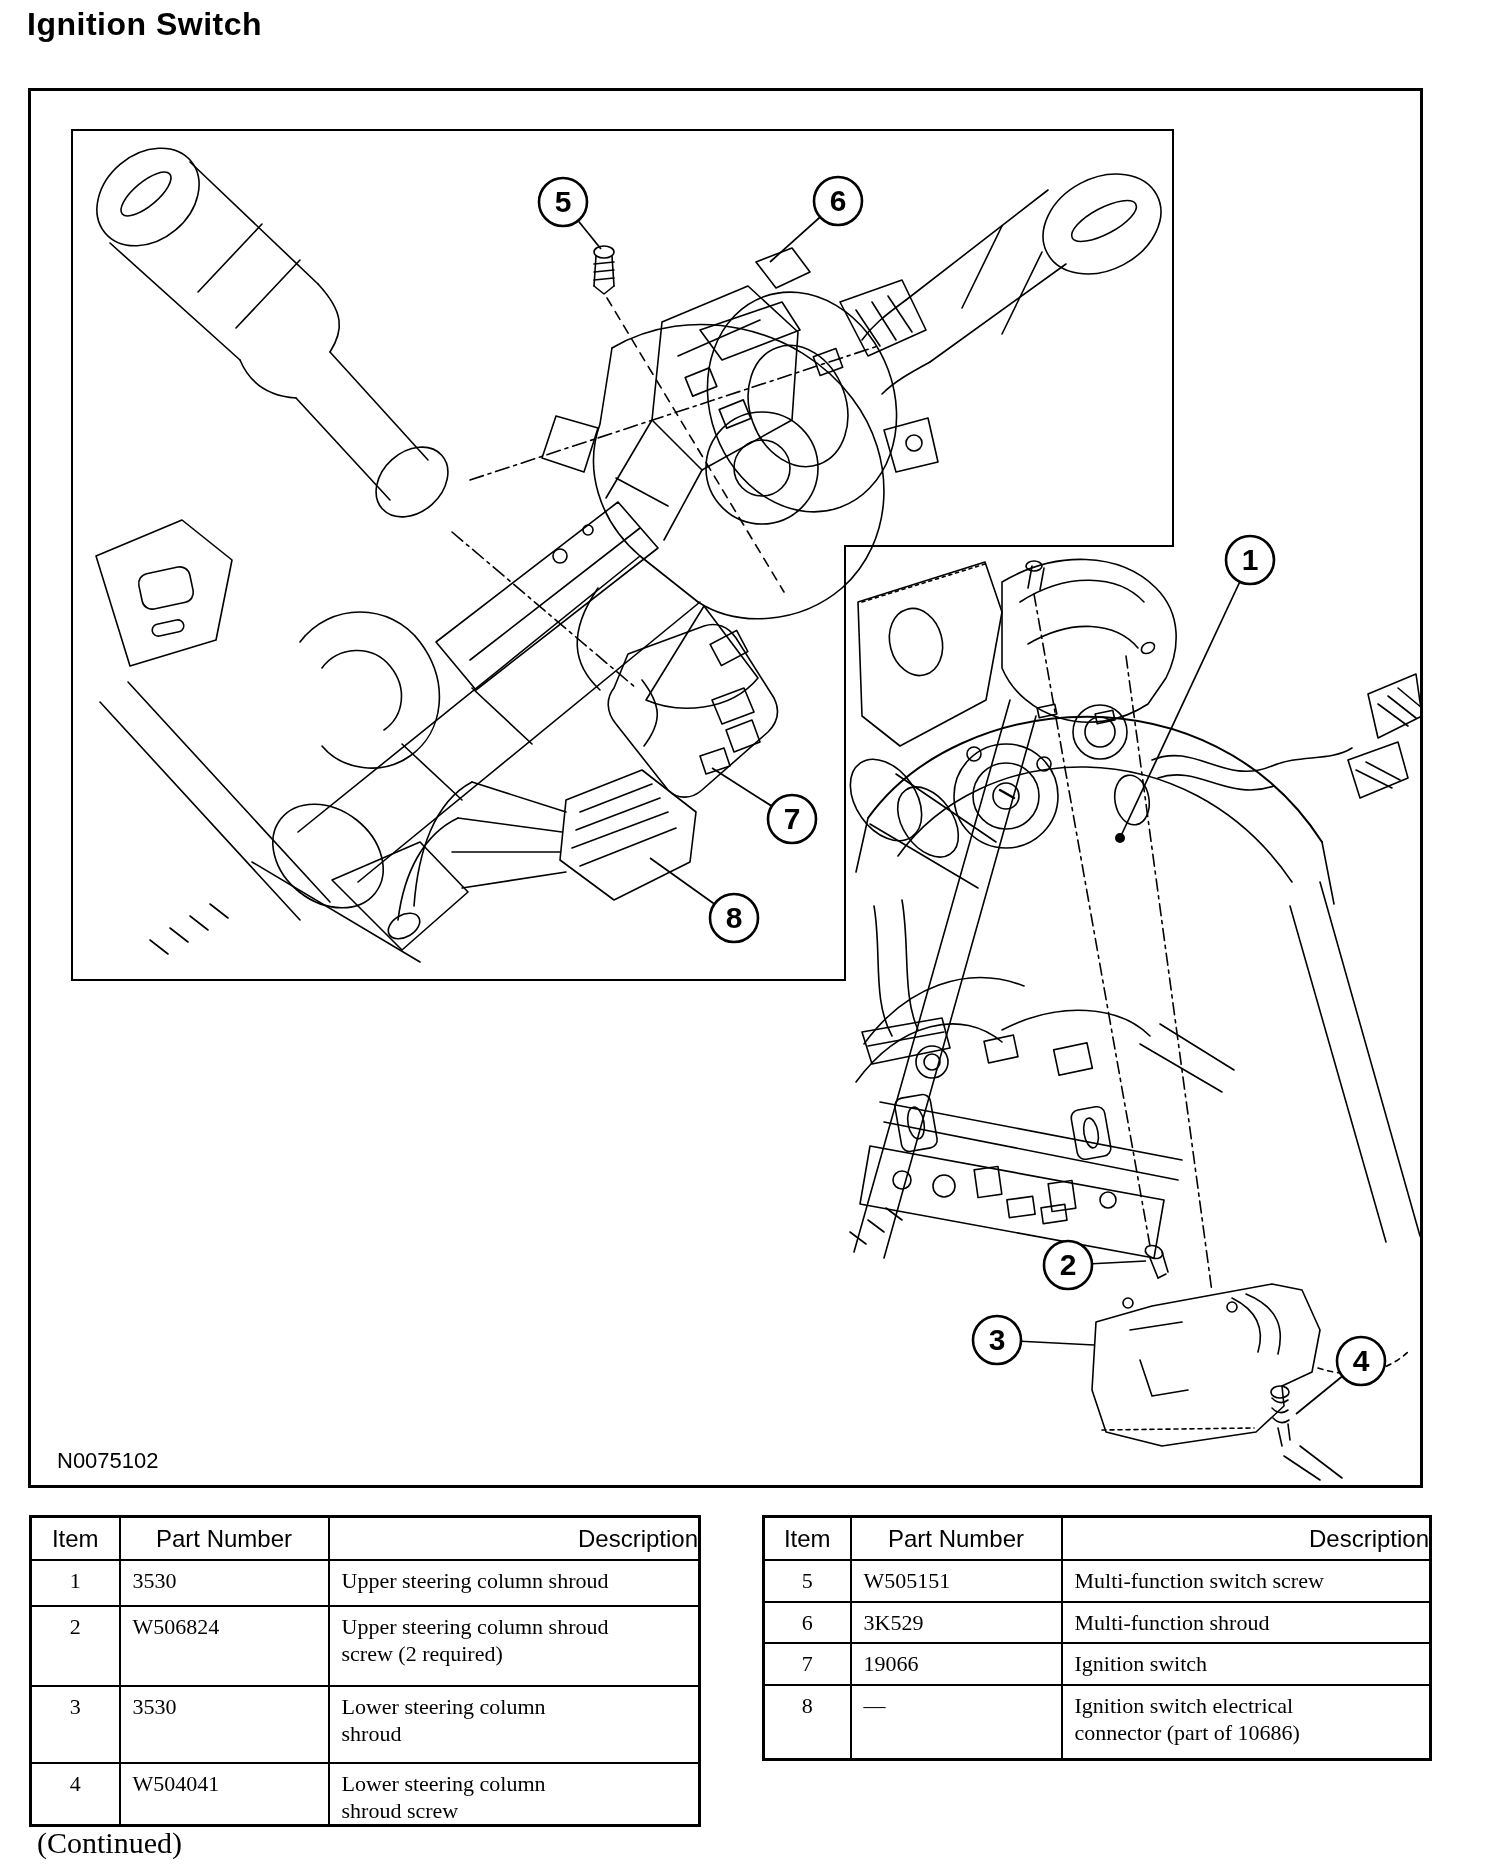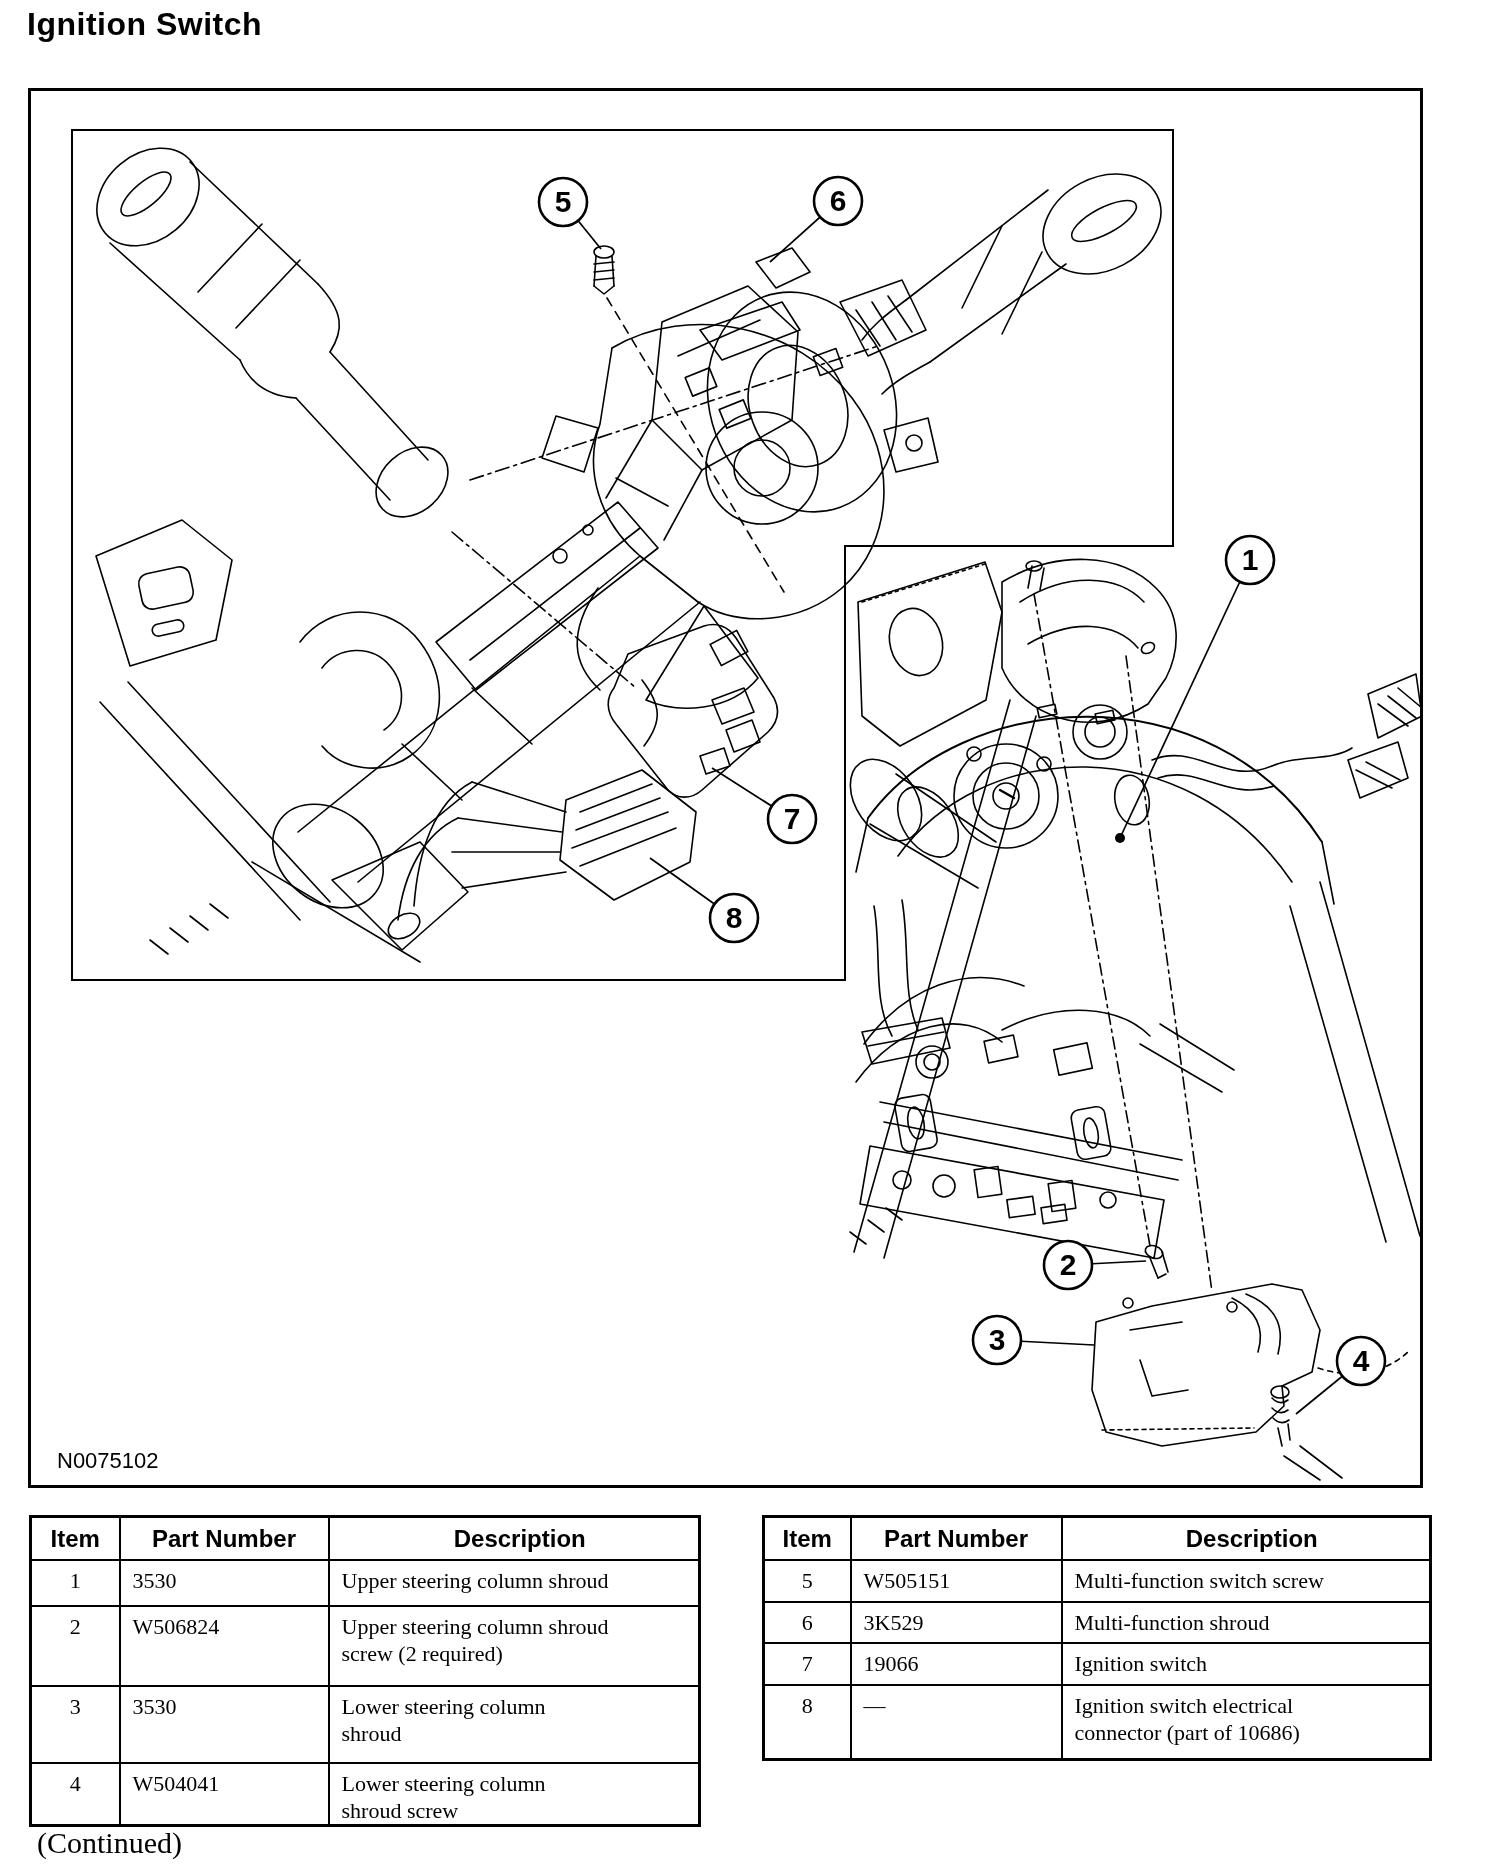--- a/index.html
+++ b/index.html
@@ -6,22 +6,22 @@
   body{width:1504px;height:1870px;position:relative;font-family:"Liberation Sans",sans-serif;color:#000;overflow:hidden;}
   .page-title{position:absolute;left:27px;top:6px;font-size:32px;font-weight:700;letter-spacing:0.5px;}
   .figure-svg{position:absolute;left:0;top:0;}
   .leader{stroke:#000;stroke-width:1.7;fill:none;}
   .balloon{fill:#fff;stroke:#000;stroke-width:2.6;}
   .balloon-num{font-family:"Liberation Sans",sans-serif;font-size:30px;font-weight:700;fill:#000;text-anchor:middle;}
   .fig-code{font-family:"Liberation Sans",sans-serif;font-size:22px;fill:#000;}
   .art{stroke:#000;fill:none;stroke-width:1.6;stroke-linecap:round;stroke-linejoin:round;}
   table.parts-table{position:absolute;border-collapse:collapse;table-layout:fixed;background:#fff;border:3px solid #000;}
   .parts-table th,.parts-table td{border:2px solid #000;overflow:hidden;}
-  .parts-table th{height:41px;font-family:"Liberation Sans",sans-serif;font-size:24px;font-weight:700;text-align:center;vertical-align:middle;padding:0;}
-  .parts-table th.h-desc{text-align:center;padding-left:12px;}
+  .parts-table th{height:41px;font-family:"Liberation Sans",sans-serif;font-size:24px;font-weight:400;text-align:center;vertical-align:middle;padding:0;}
+  .parts-table th.h-desc{text-align:right;padding-left:12px;}
   .parts-table td{font-family:"Liberation Serif",serif;font-size:22px;line-height:27px;vertical-align:top;padding:6px 8px 0 12px;white-space:pre-line;}
   .parts-table td.c-item{text-align:center;padding-left:0;padding-right:0;}
   .table-left{left:29px;top:1515px;width:669px;}
   .table-right{left:762px;top:1515px;width:667px;}
   .table-left  col.w-item{width:89px;}  .table-left  col.w-part{width:209px;} .table-left  col.w-desc{width:371px;}
   .table-right col.w-item{width:87px;}  .table-right col.w-part{width:211px;} .table-right col.w-desc{width:369px;}
   .table-left  tbody tr:nth-child(1){height:46px;} .table-left  tbody tr:nth-child(2){height:80px;}
   .table-left  tbody tr:nth-child(3){height:77px;} .table-left  tbody tr:nth-child(4){height:56px;}
   .table-right tbody tr:nth-child(1){height:42px;} .table-right tbody tr:nth-child(2){height:41px;}
   .table-right tbody tr:nth-child(3){height:42px;} .table-right tbody tr:nth-child(4){height:74px;}

